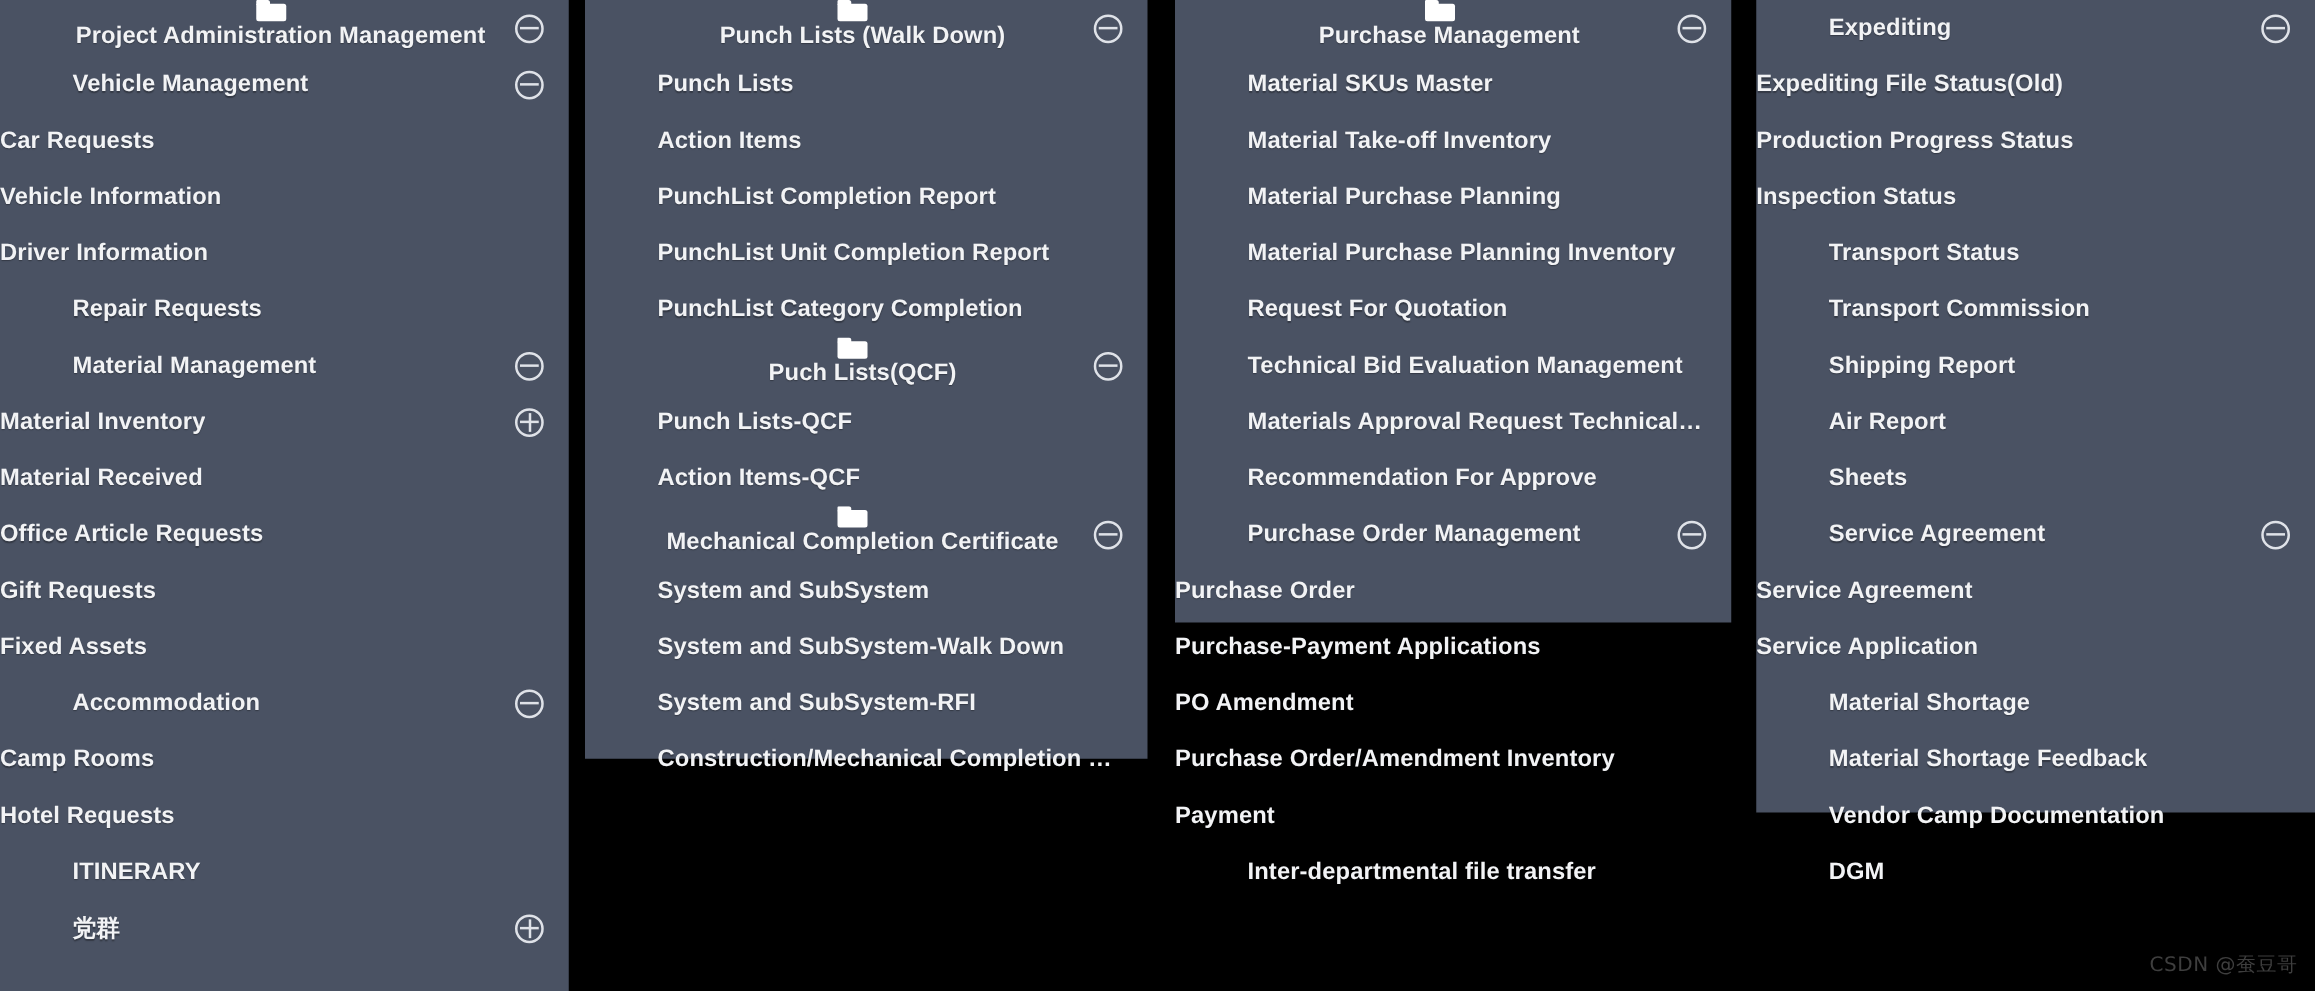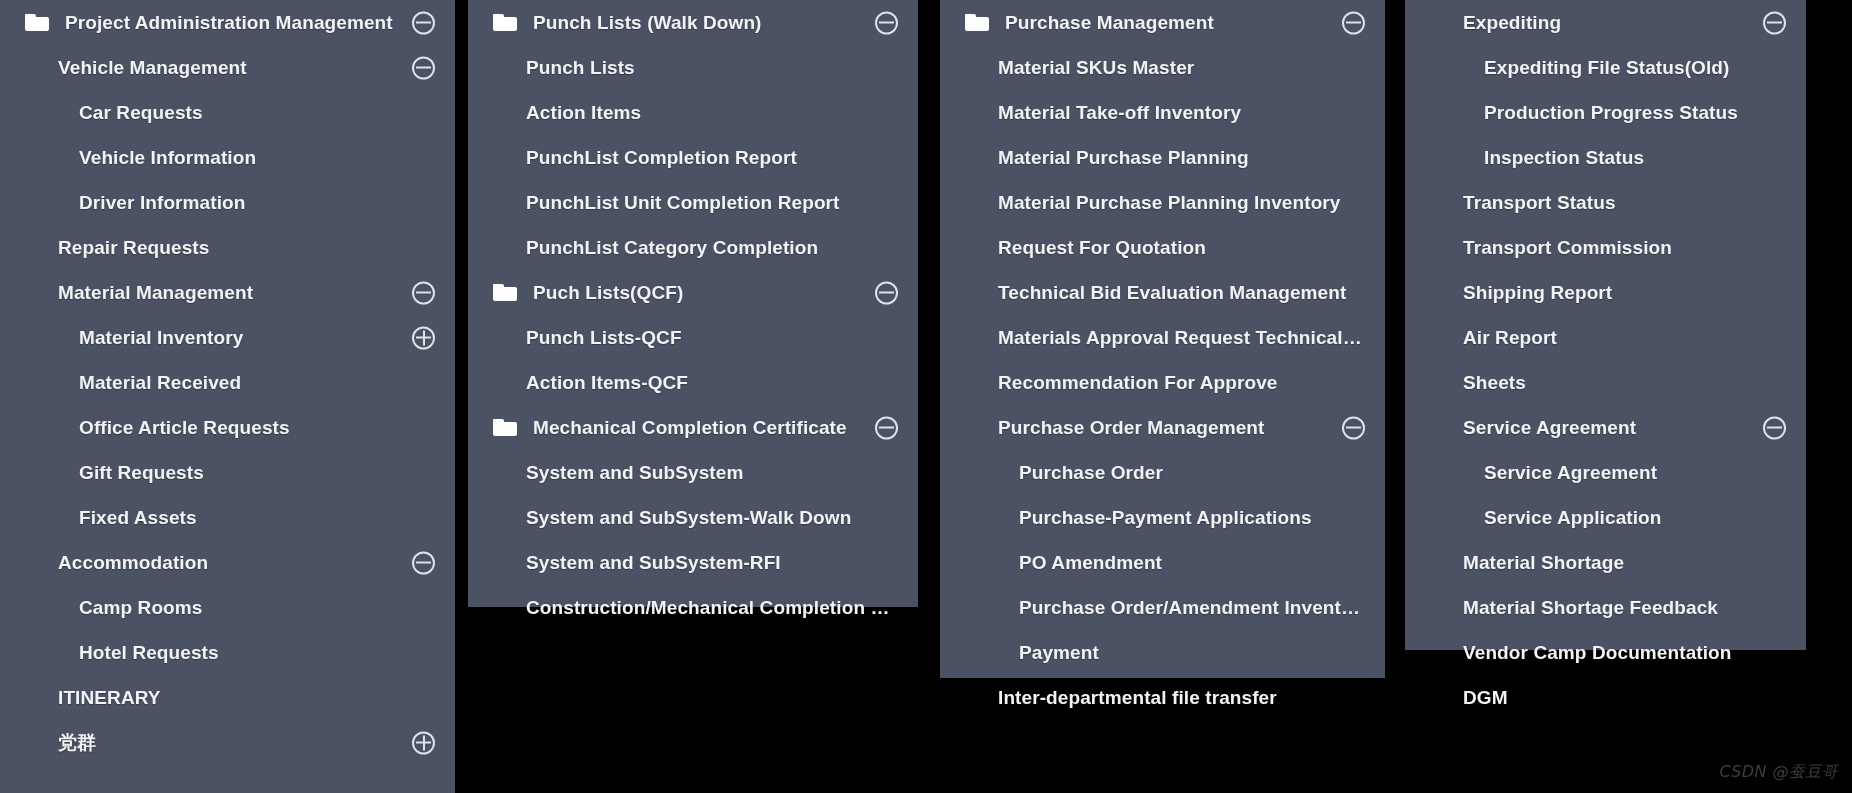--- a/index.html
+++ b/index.html
@@ -17,22 +17,22 @@
 
   .menu-panel {
     position: absolute;
     background: #4a5263;
     box-sizing: border-box;
   }
 
   
   #col-1 { left: 0px;    top: 0px; width: 455px; height: 793px; }
   #col-2 { left: 468px;  top: 0px; width: 450px; height: 607px; }
-  #col-3 { left: 940px;  top: 0px; width: 445px; height: 678px; }
-  #col-4 { left: 1405px; top: 0px; width: 401px; height: 650px; }
+  #col-3 { left: 940px;  top: 0px; width: 445px; height: 498px; }
+  #col-4 { left: 1405px; top: 0px; width: 447px; height: 650px; }
 
   .menu-item {
     position: relative;
     display: flex;
     align-items: center;
     height: 45px;
     box-sizing: border-box;
     padding-right: 18px;
     cursor: pointer;
     white-space: nowrap;
@@ -44,23 +44,23 @@
     font-size: 19px;
     font-weight: bold;
     letter-spacing: 0.1px;
     text-shadow: 0 1px 1px rgba(0,0,0,0.32);
     overflow: hidden;
     text-overflow: ellipsis;
     flex: 0 1 auto;
   }
 
   
-  .lvl-0 { padding-left: 25px; }
+  .lvl-0 { padding-left: 12px; flex-direction: column; }
   .lvl-1 { padding-left: 58px; }
-  .lvl-2 { padding-left: 79px; }
+  .lvl-2 { }
 
   .folder-icon {
     flex: 0 0 auto;
     width: 24px;
     height: 18px;
     margin-right: 16px;
     position: relative;
     display: inline-block;
   }
   .folder-icon::before {
@@ -115,21 +115,20 @@
 
   .watermark {
     position: absolute;
     right: 14px;
     bottom: 10px;
     color: #3e3e3e;
     font-size: 16px;
     font-family: "DejaVu Sans", sans-serif;
     letter-spacing: 0.4px;
     user-select: none;
-    font-style: italic;
   }
 </style>
 </head>
 <body>
 
 <div class="menu-panel" id="col-1">
     <div class="menu-item lvl-0">
       <span class="folder-icon"></span>
       <span class="label">Project Administration Management</span>
       <span class="toggle-icon"></span>

